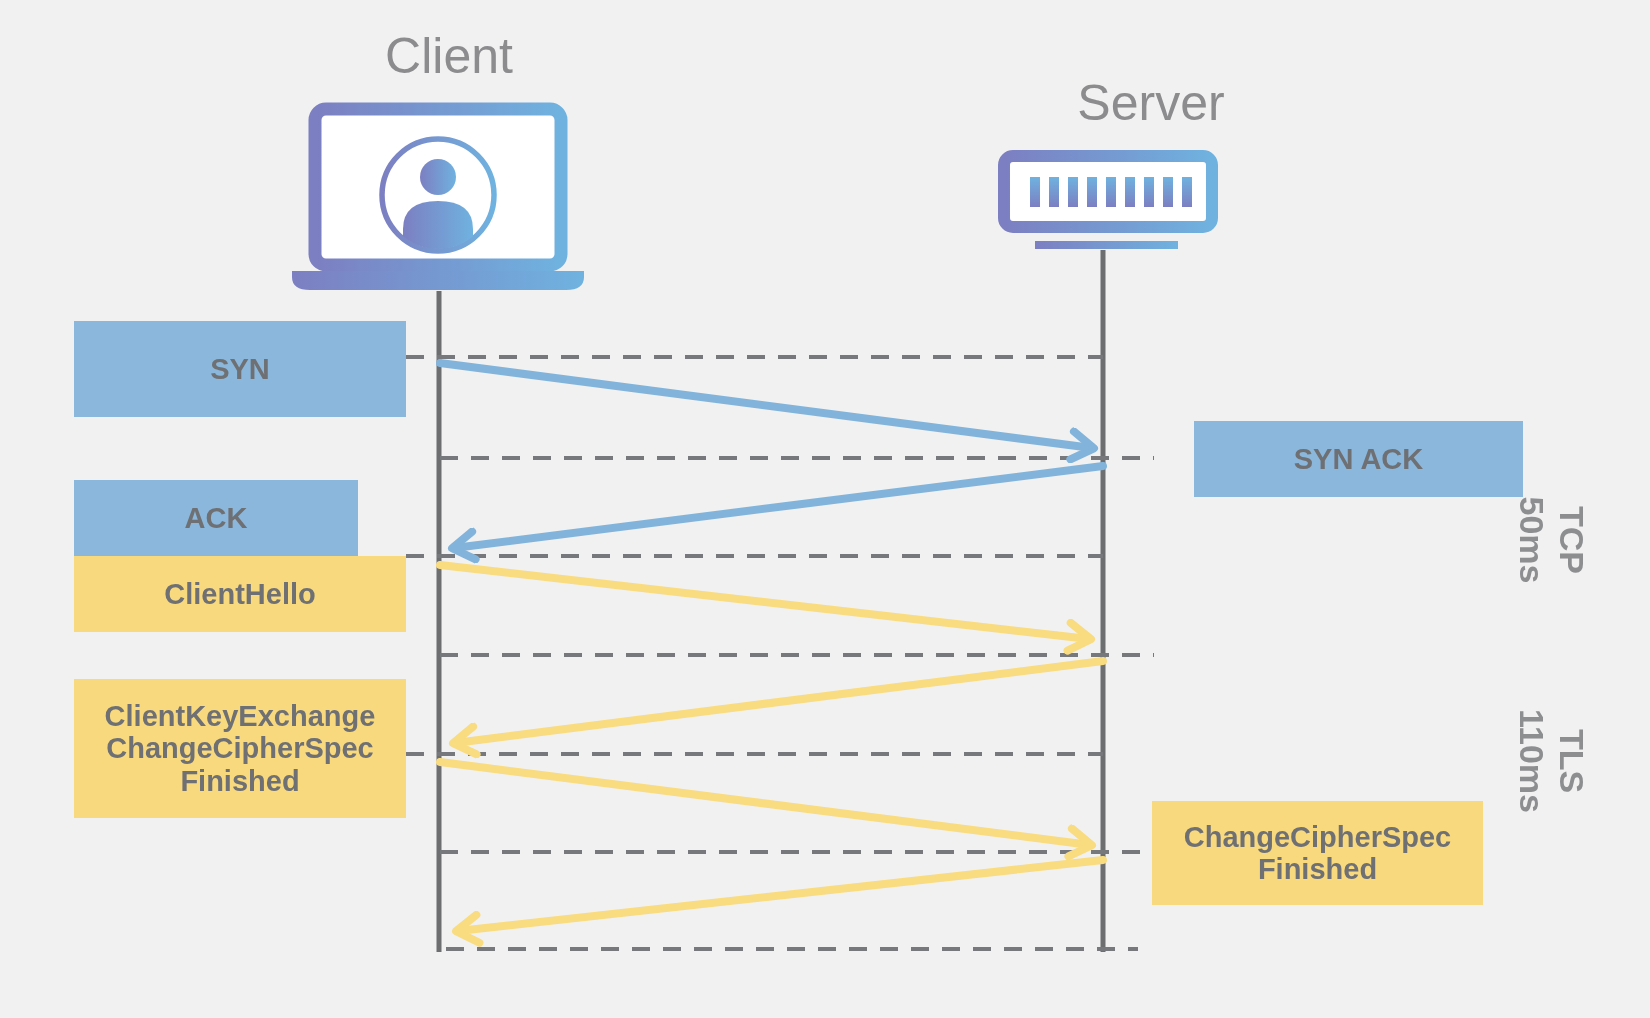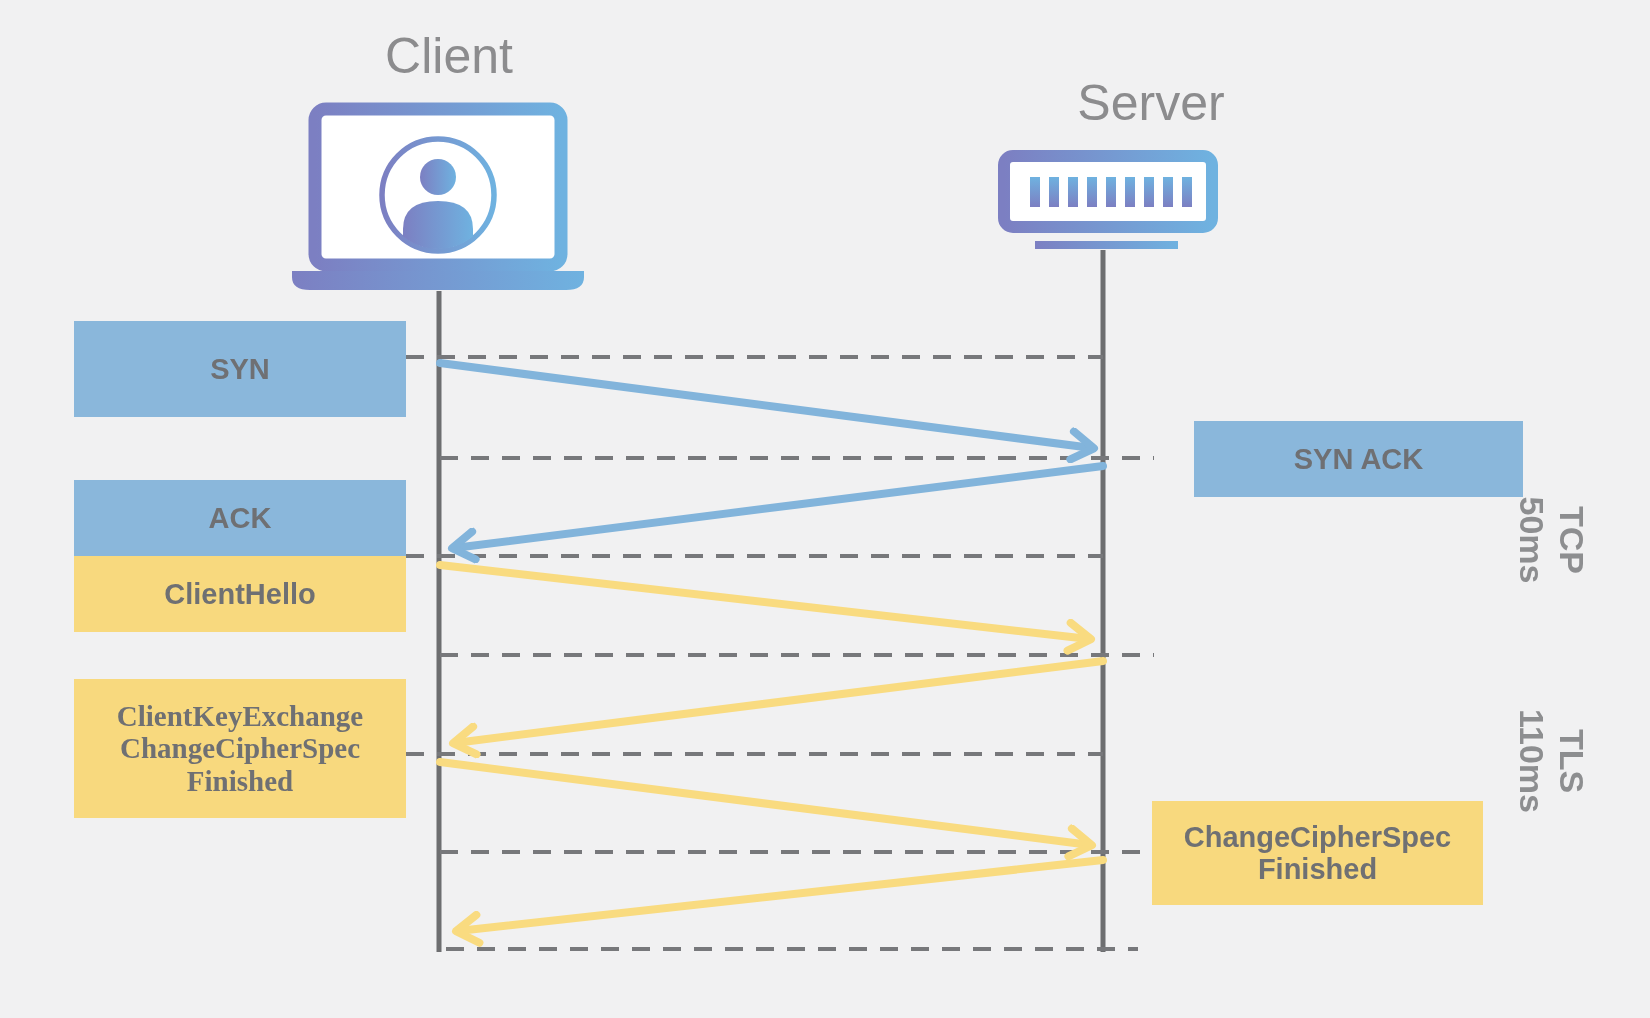--- a/index.html
+++ b/index.html
@@ -114,23 +114,23 @@
       <line x1="1103" y1="466" x2="454" y2="548" stroke="#82B4DB" stroke-width="8" stroke-linecap="round" marker-end="url(#arrow-blue)"></line>
       <line x1="440" y1="565" x2="1089" y2="639" stroke="#F9DB80" stroke-width="8" stroke-linecap="round" marker-end="url(#arrow-yellow)"></line>
       <line x1="1103" y1="661" x2="455" y2="743" stroke="#F9DB80" stroke-width="8" stroke-linecap="round" marker-end="url(#arrow-yellow)"></line>
       <line x1="440" y1="762" x2="1090" y2="845" stroke="#F9DB80" stroke-width="8" stroke-linecap="round" marker-end="url(#arrow-yellow)"></line>
       <line x1="1103" y1="860" x2="458" y2="931" stroke="#F9DB80" stroke-width="8" stroke-linecap="round" marker-end="url(#arrow-yellow)"></line>
     </svg>
 
   <div class="layer" id="boxes-layer">
       <div class="msg-box blue" style="left: 74px; top: 321px; width: 332px; height: 96px;">SYN</div>
       <div class="msg-box blue" style="left: 1154px; top: 421px; width: 329px; height: 76px; margin-left: 40px;">SYN ACK</div>
-      <div class="msg-box blue" style="left: 74px; top: 480px; width: 332px; height: 76px;">ACK</div>
+      <div class="msg-box blue" style="left: 74px; top: 480px; width: 284px; height: 76px;">ACK</div>
       <div class="msg-box yellow" style="left: 74px; top: 556px; width: 332px; height: 76px;">ClientHello</div>
-      <div class="msg-box yellow" style="left: 74px; top: 679px; width: 332px; height: 139px; font-family: Liberation Serif, serif;">ClientKeyExchange
+      <div class="msg-box yellow" style="left: 74px; top: 679px; width: 332px; height: 139px;">ClientKeyExchange
 ChangeCipherSpec
 Finished</div>
       <div class="msg-box yellow" style="left: 1152px; top: 801px; width: 331px; height: 104px;">ChangeCipherSpec
 Finished</div>
     </div>
 
   <div class="actor-title" id="title-client">Client</div>
   <div class="actor-title" id="title-server">Server</div>
 
   <div class="side-label" id="side-label-tcp">TCP

